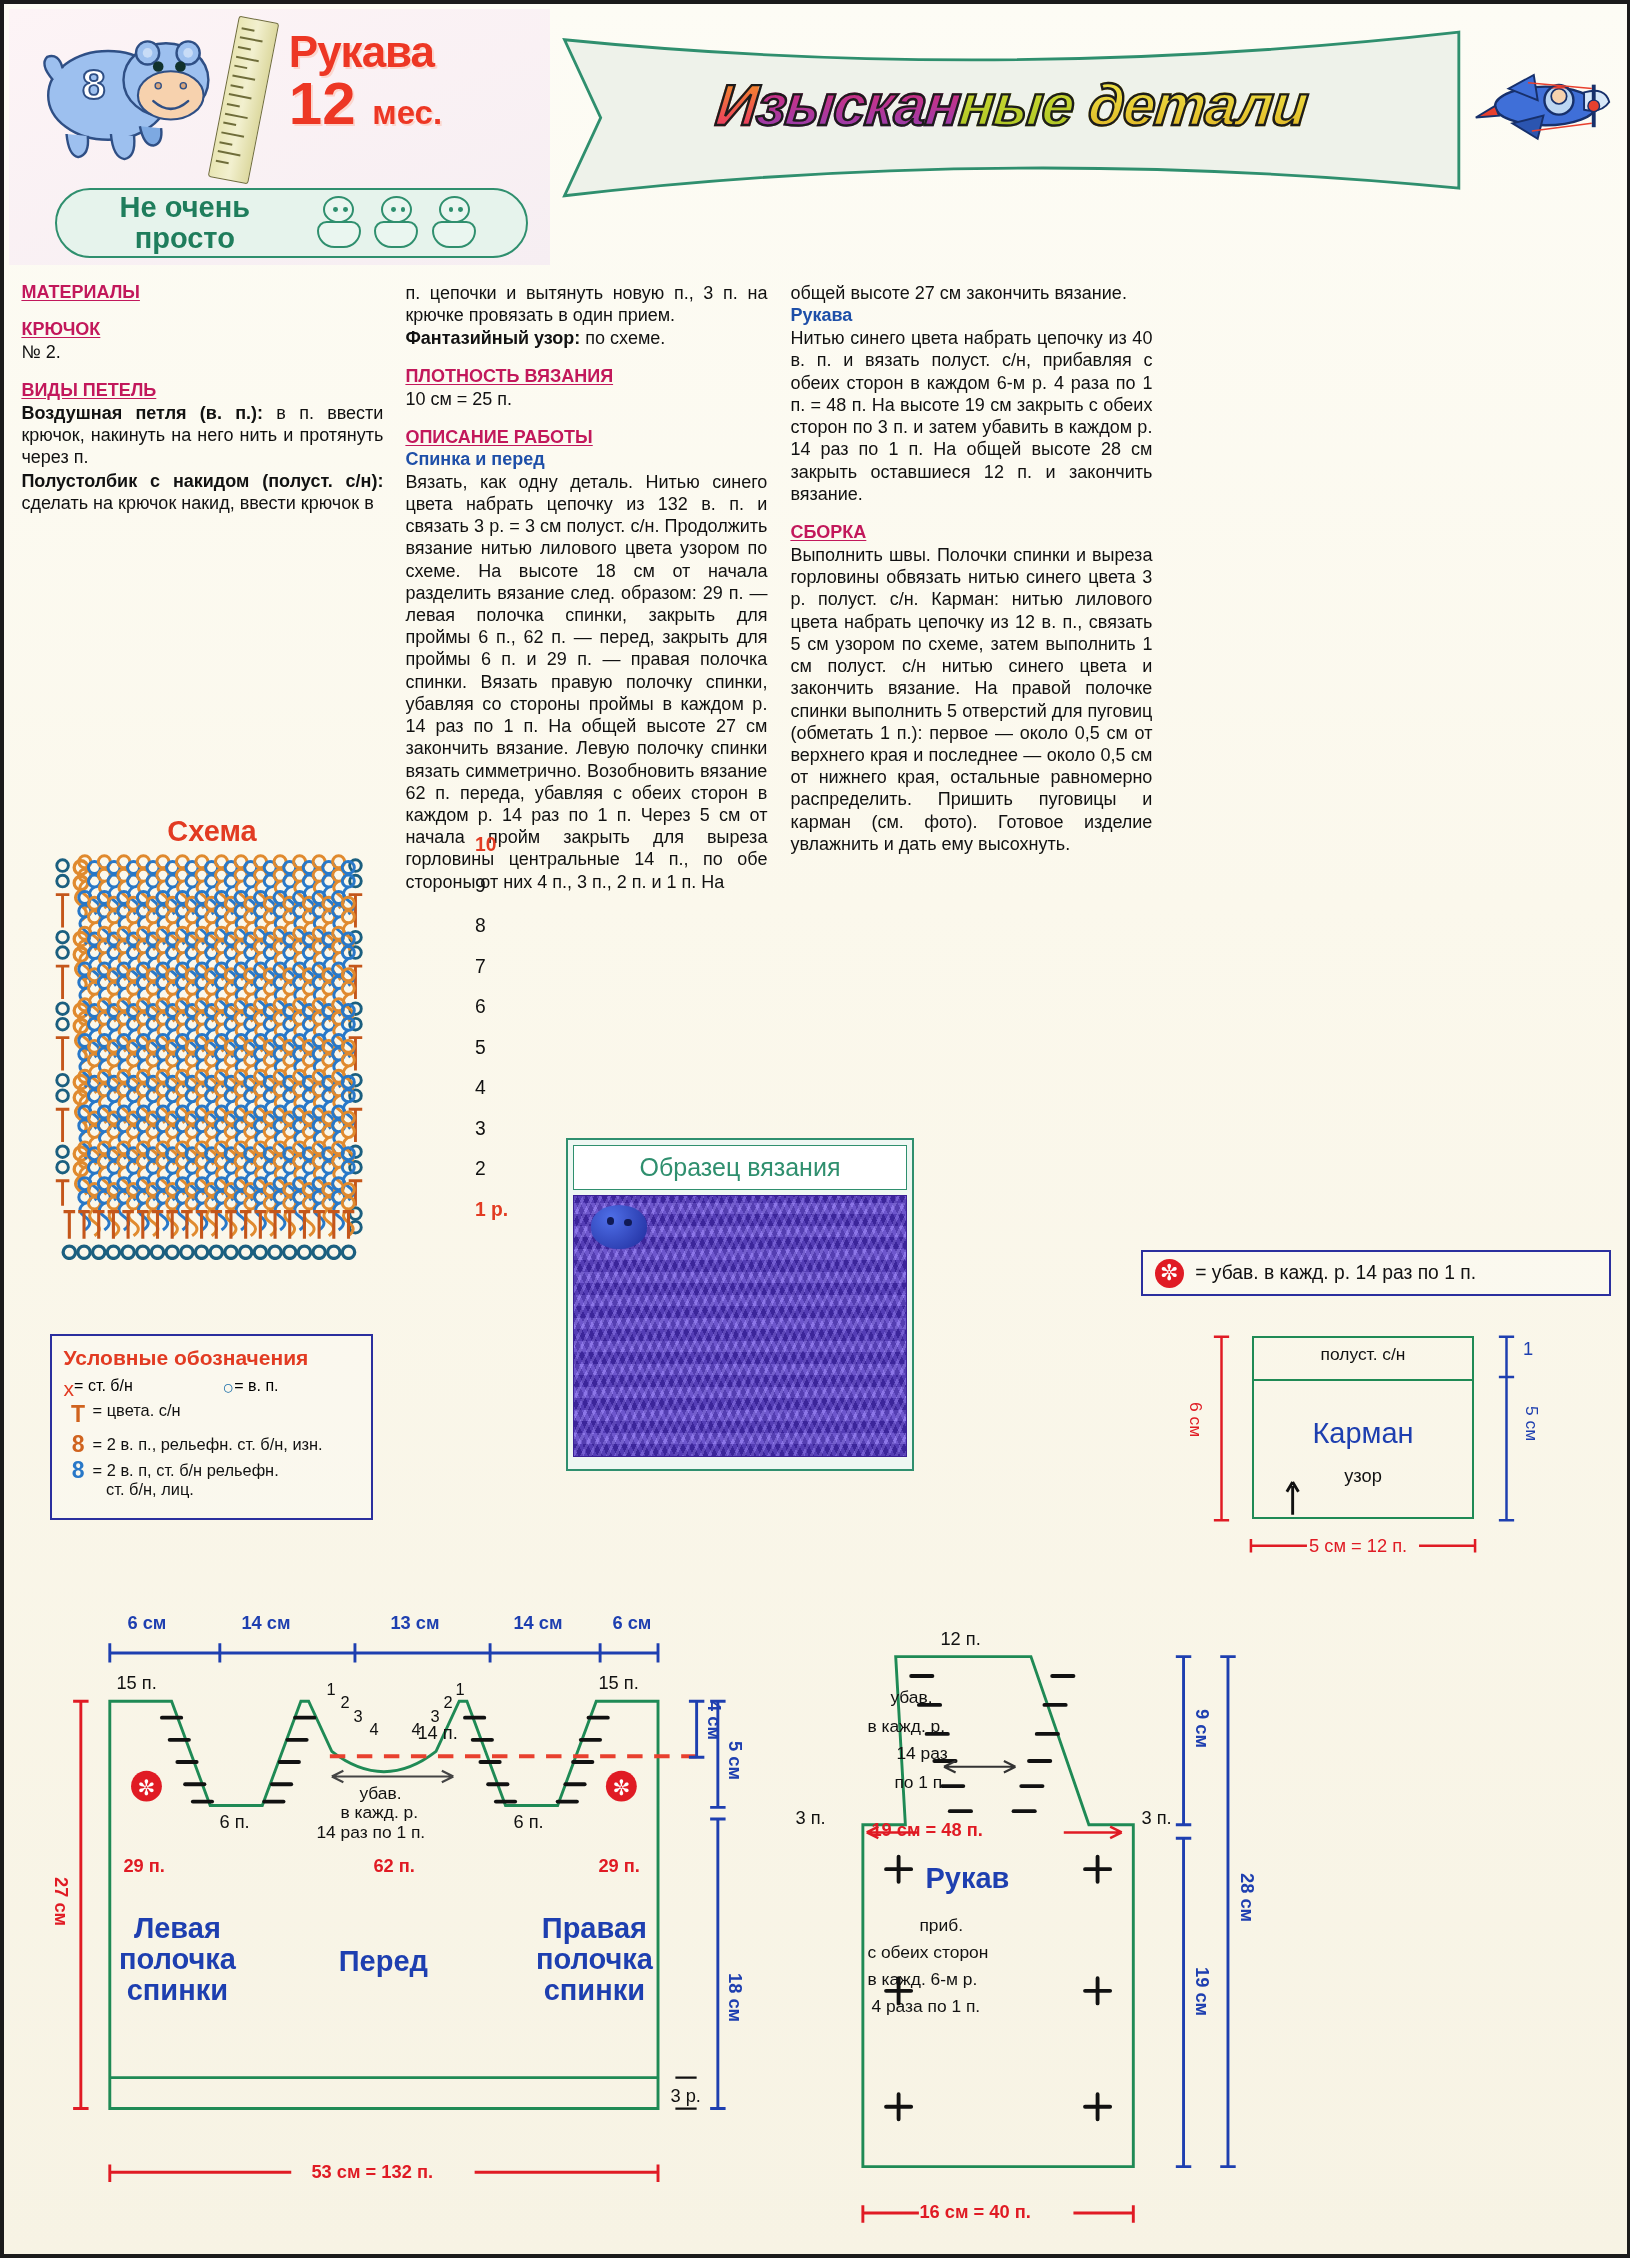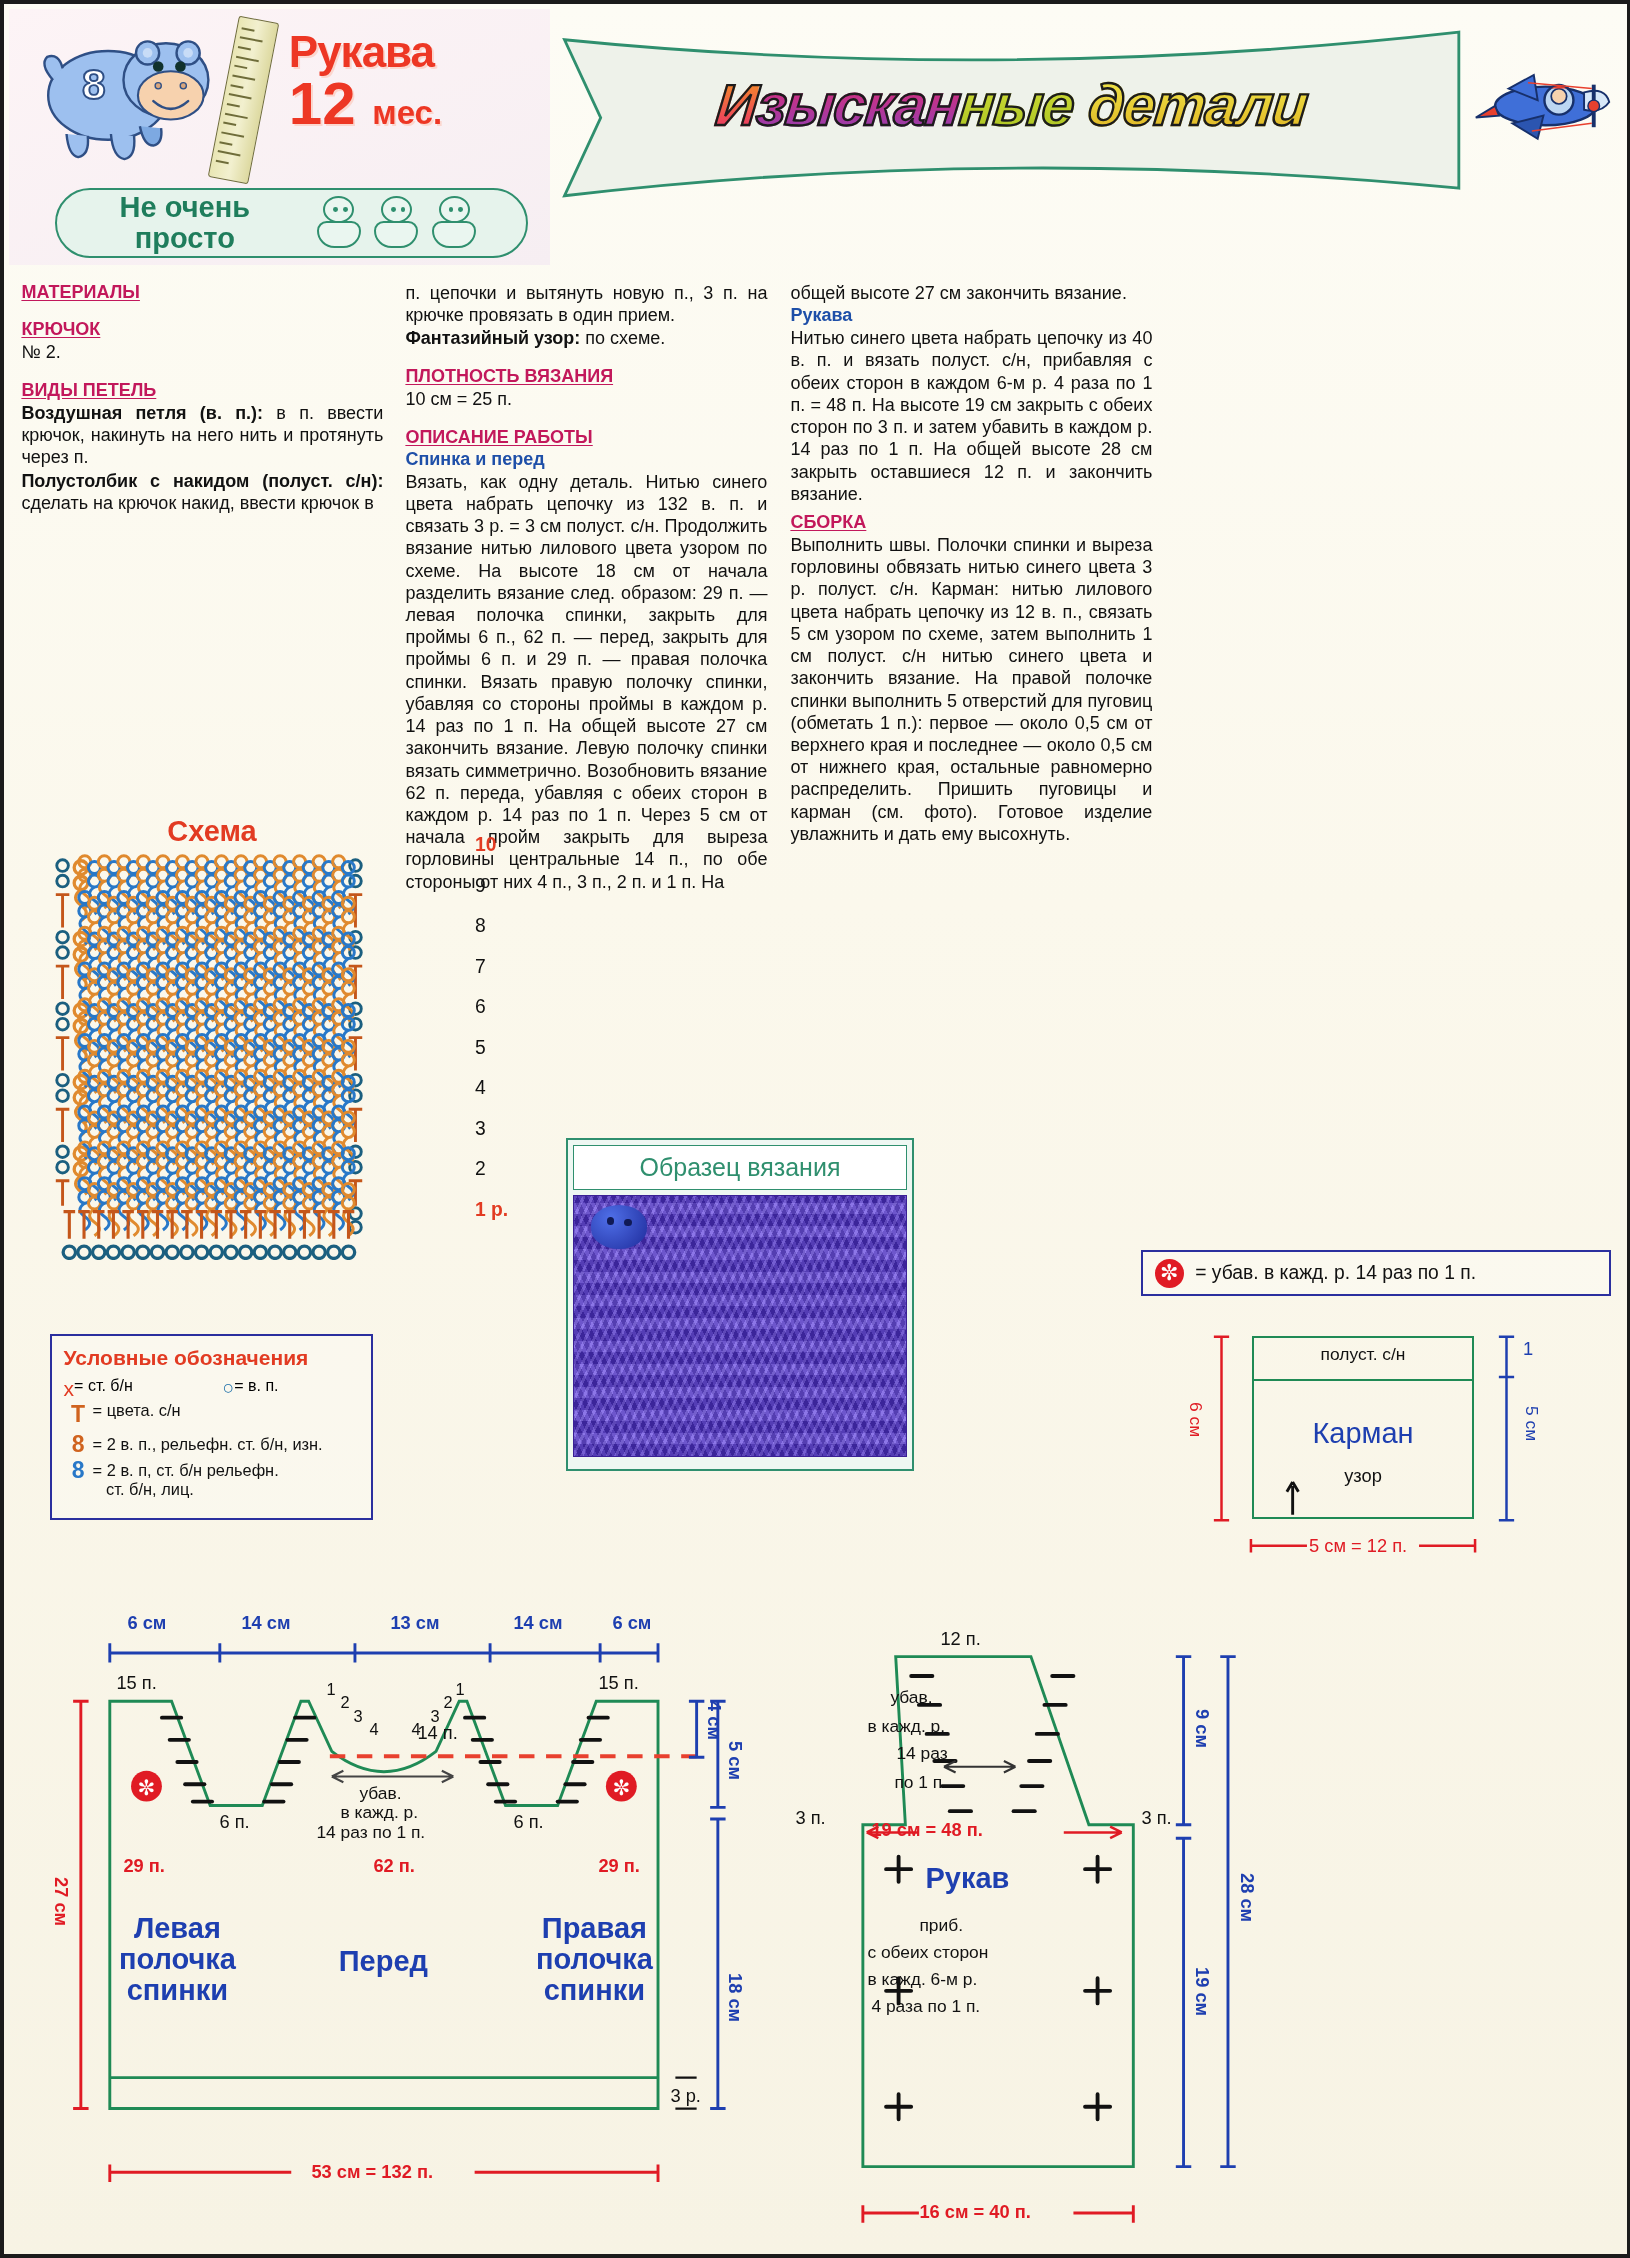--- a/index.html
+++ b/index.html
@@ -334,21 +334,21 @@
       <p class="body">10 см = 25 п.</p>
       <h3 class="sec" style="margin-top:16.4px">ОПИСАНИЕ РАБОТЫ</h3>
       <h3 class="sec blue">Спинка и перед</h3>
       <p class="body">Вязать, как одну деталь. Нитью синего цвета набрать цепочку из 132 в. п. и связать 3 р. = 3 см полуст. с/н. Продолжить вязание нитью лилового цвета узором по схеме. На высоте 18 см от начала разделить вязание след. образом: 29 п. — левая полочка спинки, закрыть для проймы 6 п., 62 п. — перед, закрыть для проймы 6 п. и 29 п. — правая полочка спинки. Вязать правую полочку спинки, убавляя со стороны проймы в каждом р. 14 раз по 1 п. На общей высоте 27 см закончить вязание. Левую полочку спинки вязать симметрично. Возобновить вязание 62 п. переда, убавляя с обеих сторон в каждом р. 14 раз по 1 п. Через 5 см от начала пройм закрыть для выреза горловины центральные 14 п., по обе стороны от них 4 п., 3 п., 2 п. и 1 п. На</p>
     </div>
 
     <div class="col c3">
       <p class="body">общей высоте 27 см закончить вязание.</p>
       <h3 class="sec blue" style="margin-top:0">Рукава</h3>
       <p class="body">Нитью синего цвета набрать цепочку из 40 в. п. и вязать полуст. с/н, прибавляя с обеих сторон в каждом 6-м р. 4 раза по 1 п. = 48 п. На высоте 19 см закрыть с обеих сторон по 3 п. и затем убавить в каждом р. 14 раз по 1 п. На общей высоте 28 см закрыть оставшиеся 12 п. и закончить вязание.</p>
-      <h3 class="sec" style="margin-top:7px">СБОРКА</h3>
+      <h3 class="sec" style="margin-top:17px">СБОРКА</h3>
       <p class="body">Выполнить швы. Полочки спинки и выреза горловины обвязать нитью синего цвета 3 р. полуст. с/н. Карман: нитью лилового цвета набрать цепочку из 12 в. п., связать 5 см узором по схеме, затем выполнить 1 см полуст. с/н нитью синего цвета и закончить вязание. На правой полочке спинки выполнить 5 отверстий для пуговиц (обметать 1 п.): первое — около 0,5 см от верхнего края и последнее — около 0,5 см от нижнего края, остальные равномерно распределить. Пришить пуговицы и карман (см. фото). Готовое изделие увлажнить и дать ему высохнуть.</p>
     </div>
   </div>
 
   <div class="schema-title">Схема</div>
 
   <div class="schema">
     <svg viewBox="0 0 330 420">
       <g stroke-linecap="round" fill="none">
 

